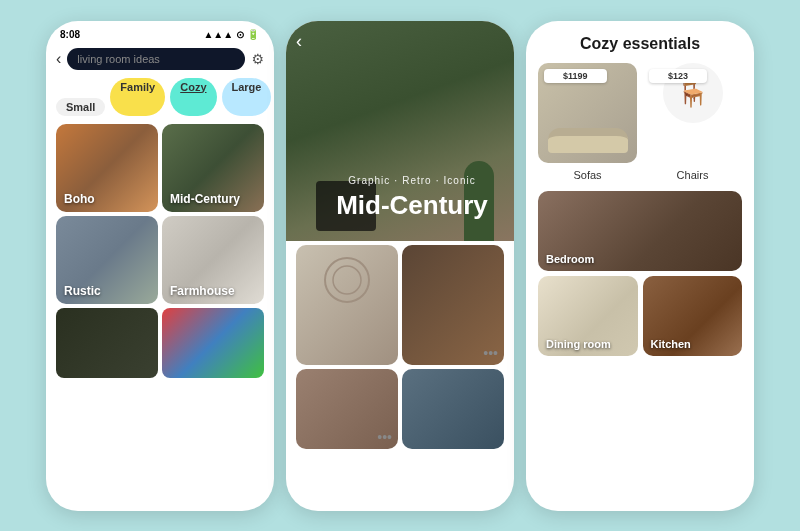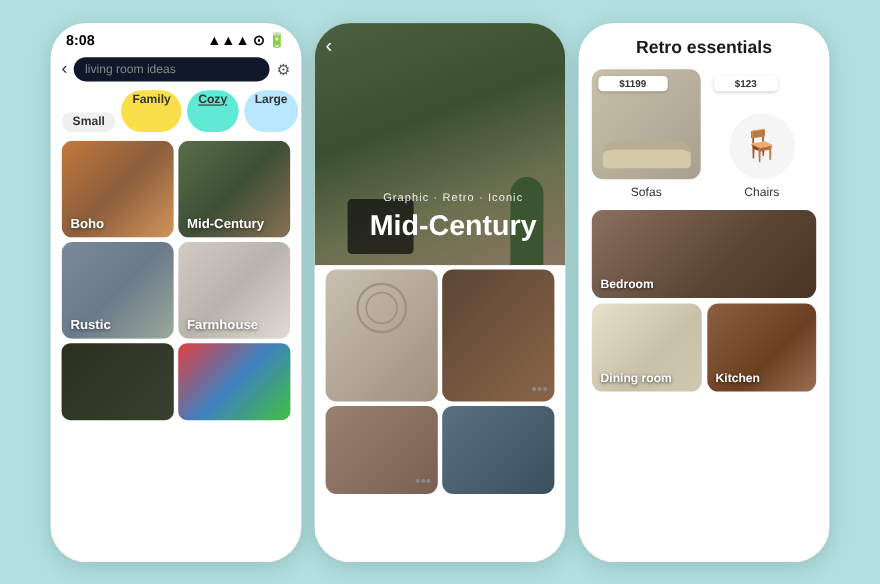--- a/index.html
+++ b/index.html
@@ -34,21 +34,21 @@
       width: 228px;
       height: 490px;
     }
 
     
     .left-status-bar {
       display: flex;
       justify-content: space-between;
       align-items: center;
       padding: 8px 14px 4px;
-      font-size: 13px;
+      font-size: 10px;
       font-weight: 600;
     }
     .status-icons { display: flex; align-items: center; gap: 3px; }
     .search-bar-row {
       display: flex;
       align-items: center;
       padding: 4px 10px;
       gap: 6px;
     }
     .back-arrow {
@@ -273,21 +273,21 @@
       left: 6px;
       background: white;
       border-radius: 4px;
       padding: 2px 19px;
       font-size: 9px;
       font-weight: 700;
       color: #333;
       box-shadow: 0 1px 3px rgba(0,0,0,0.2);
     }
     .sofa-bg { background: linear-gradient(135deg, #c8c0a8 0%, #a8a090 100%); }
-    .chair-bg { background: white; display: flex; align-items: flex-end; justify-content: center; }
+    .chair-bg { background: white; display: flex; align-items: flex-start; justify-content: center; }
     .chair-graphic {
       width: 60px;
       height: 60px;
       background: #f5f5f5;
       border-radius: 50%;
       display: flex;
       align-items: center;
       justify-content: center;
       font-size: 28px;
     }
@@ -434,21 +434,21 @@
   <div class="mid-bottom-row">
     <div class="mid-bottom-photo mid-bottom-bg1">
       <span class="mid-dots">•••</span>
     </div>
     <div class="mid-bottom-photo mid-bottom-bg2"></div>
   </div>
 </div>
 
 <div class="phone phone-right">
   <div class="right-content">
-    <div class="section-title">Retro essentials</div>
+    <div class="section-title">Cozy essentials</div>
 
     <div class="essentials-grid">
       <div class="essential-item essential-item-tall sofa-bg">
         <div class="sofa-detail"></div>
         <span class="essential-price-badge">$1199</span>
       </div>
       <div class="essential-item essential-item-tall chair-bg">
         <span class="essential-price-badge">$123</span>
         <div class="chair-graphic">🪑</div>
       </div>

